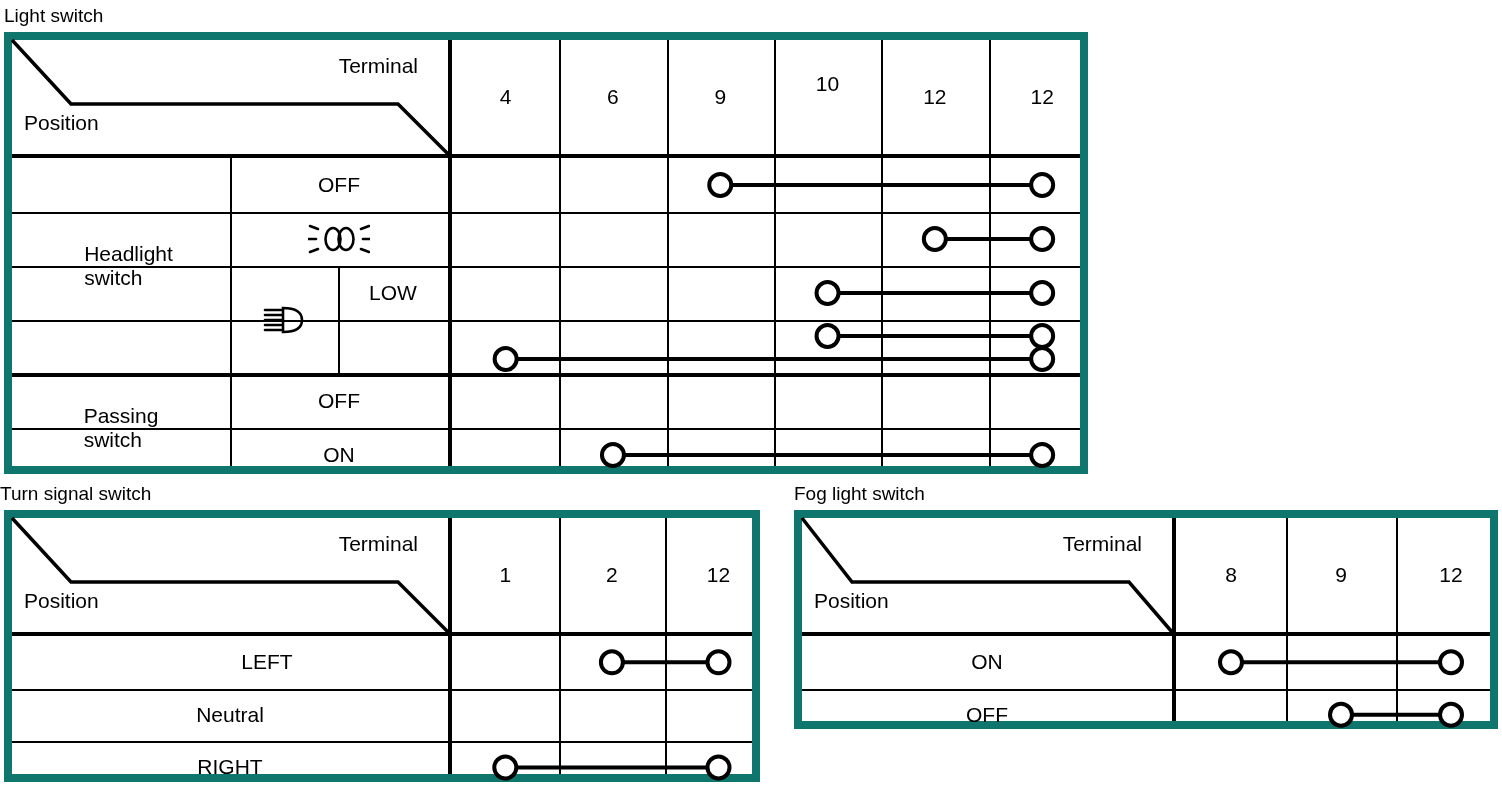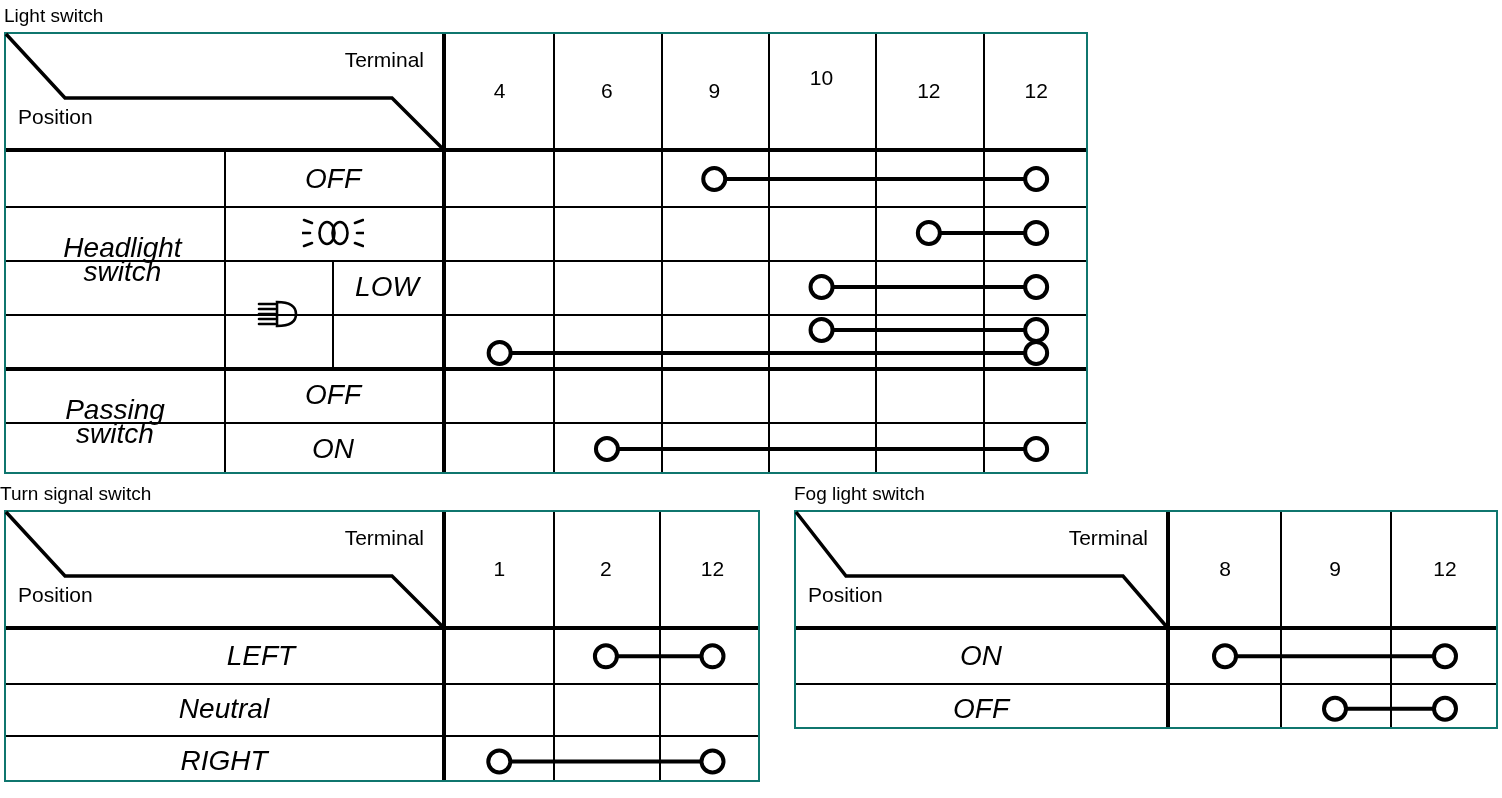--- a/index.html
+++ b/index.html
@@ -1,26 +1,26 @@
 <!DOCTYPE html>
 <html><head>
 <meta charset="utf-8">
 <style>
   html,body{margin:0;padding:0;background:#fff;}
   body{width:1502px;height:798px;position:relative;overflow:hidden;
        font-family:"Liberation Sans",sans-serif;color:#000;}
   .caption{position:absolute;font-size:19px;line-height:19px;white-space:nowrap;}
-  .tbl{position:absolute;box-sizing:border-box;border:2px solid #0f766e;background:#fff;}
+  .tbl{position:absolute;box-sizing:border-box;border:8px solid #0f766e;background:#fff;}
   .cellgrid{position:absolute;inset:0;}
   .vline{position:absolute;top:0;bottom:0;width:2px;background:#000;}
   .hline{position:absolute;left:0;right:0;height:2px;background:#000;}
   .hline.thick{height:4px;}
   .vline.thick{width:4px;}
   .lbl{position:absolute;display:flex;align-items:center;justify-content:center;
-       font-size:28px;line-height:24px;text-align:center;white-space:pre-line;box-sizing:border-box;font-style:italic;}
+       font-size:21px;line-height:24px;white-space:pre-line;box-sizing:border-box;}
   .term{position:absolute;display:flex;align-items:center;justify-content:center;font-size:21px;}
   .cornerlabel{position:absolute;font-size:21px;white-space:nowrap;}
   svg.overlay{position:absolute;inset:0;width:100%;height:100%;pointer-events:none;overflow:visible;}
   .icon-wrap{position:absolute;display:flex;align-items:center;justify-content:center;}
 </style>
 </head>
 <body>
 
 <div id="root">
     <div class="caption" style="left: 4px; top: 6px;">Light switch</div>

